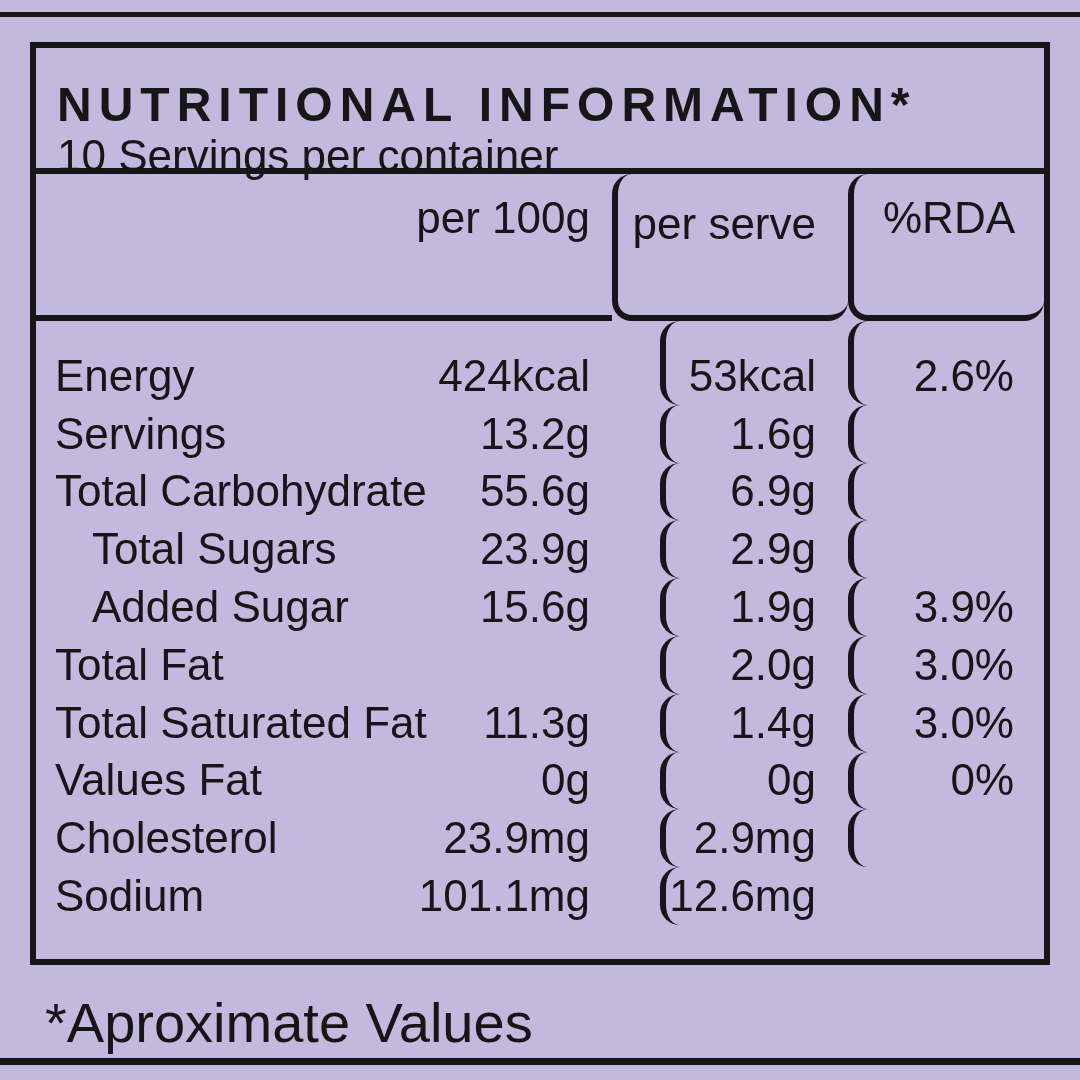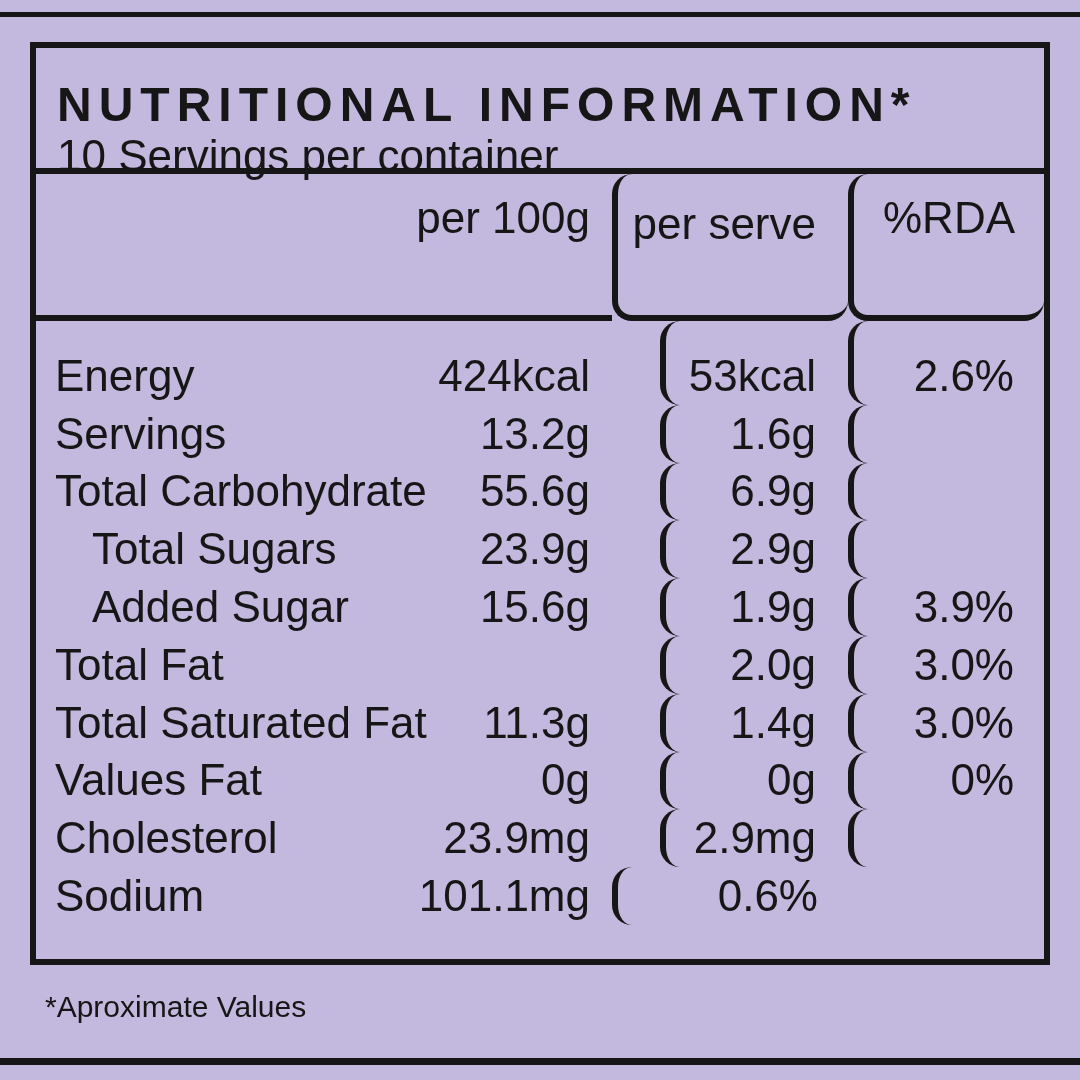--- a/index.html
+++ b/index.html
@@ -61,21 +61,21 @@
   .bcell{height:57.8px;gap:20px;}
   .bcell.first{height:83.8px;padding-top:26px;}
   .bcell.c1{justify-content:space-between;padding-left:19px;padding-right:22px;}
   .bcell.c1.indent{padding-left:56px;}
   .bcell.c2{justify-content:flex-end;padding-right:32px;margin-left:48px;}
   .bcell.c3{justify-content:flex-end;padding-right:30px;}
 
   .footnote{
     position:absolute;
     left:45px;top:990px;
-    font-size:30px;
+    font-size:56px;
   }
 </style>
 </head>
 <body>
 
 <div class="rule rule-top"></div>
 <div class="rule rule-bottom"></div>
 
 <div class="panel">
 
@@ -191,20 +191,20 @@
       <span>2.9mg</span>
     </div>
     <div class="cell bcell c3">
       <span></span>
     </div>
 
     <div class="cell bcell c1">
       <span>Sodium</span>
       <span>101.1mg</span>
     </div>
-    <div class="cell bcell c3">
-      <span>0.6%</span>
+    <div class="cell bcell c2">
+      <span>12.6mg</span>
     </div>
 
   </div>
 </div>
 
 <div class="footnote">*Aproximate Values</div>
 
 </body></html>

